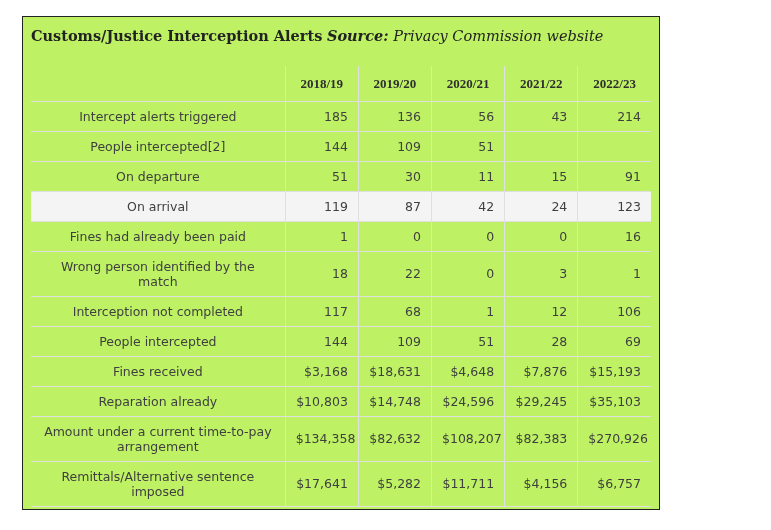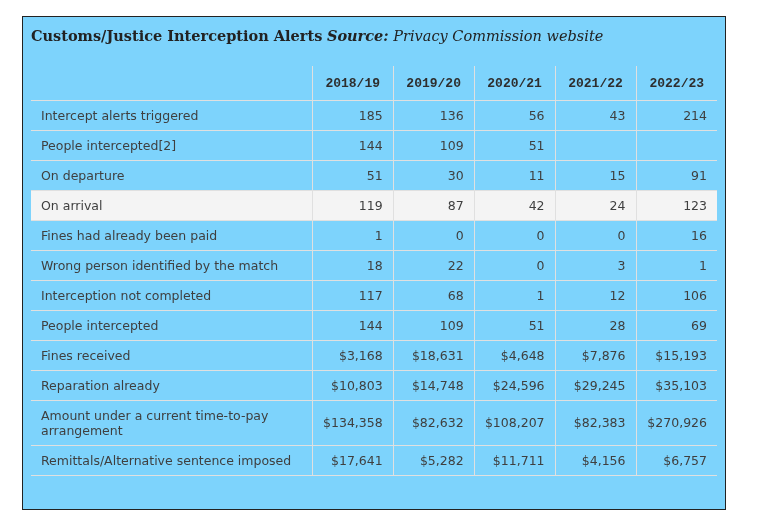--- a/index.html
+++ b/index.html
@@ -14,25 +14,25 @@
   .canvas {
     position: relative;
     width: 771px;
     height: 530px;
     background: #ffffff;
   }
   .frame {
     position: absolute;
     left: 22px;
     top: 16px;
-    width: 704px;
+    width: 638px;
     height: 494px;
     box-sizing: border-box;
     border: 1px solid #222222;
-    background: #7dd3fc;
+    background: #bef264;
     padding: 6px 8px 0 8px;
     overflow: hidden;
   }
   .title-line {
     font-family: "DejaVu Serif", "Liberation Serif", serif;
     font-size: 14.5px;
     color: #222222;
     margin: 4px 0 0 0;
     line-height: 1.3;
     white-space: nowrap;
@@ -43,21 +43,21 @@
 
   table.data-table {
     width: 100%;
     border-collapse: collapse;
     table-layout: fixed;
     margin-top: 20px;
   }
   col.c-label { width: 41%; }
 
   .data-table th {
-    font-family: Liberation Mono, monospace;
+    font-family: Liberation Serif, serif;
     font-size: 13px;
     font-weight: bold;
     color: #2e2e2e;
     text-align: center;
     padding: 10px 10px 9px 10px;
     border-left: 1px solid #e0e0e0;
   }
   .data-table th.label-head {
     border-left: none;
   }
@@ -67,21 +67,21 @@
     padding: 7px 10px;
     border-top: 1px solid #e0e0e0;
     overflow: hidden;
   }
   .data-table td.num {
     text-align: right;
     border-left: 1px solid #e0e0e0;
     white-space: nowrap;
   }
   .data-table td.label {
-    text-align: left;
+    text-align: center;
   }
   .data-table tr:last-child td {
     border-bottom: 1px solid #e0e0e0;
   }
   .data-table tr.shaded td {
     background: #f4f4f4;
   }
 </style>
 </head>
 <body>

